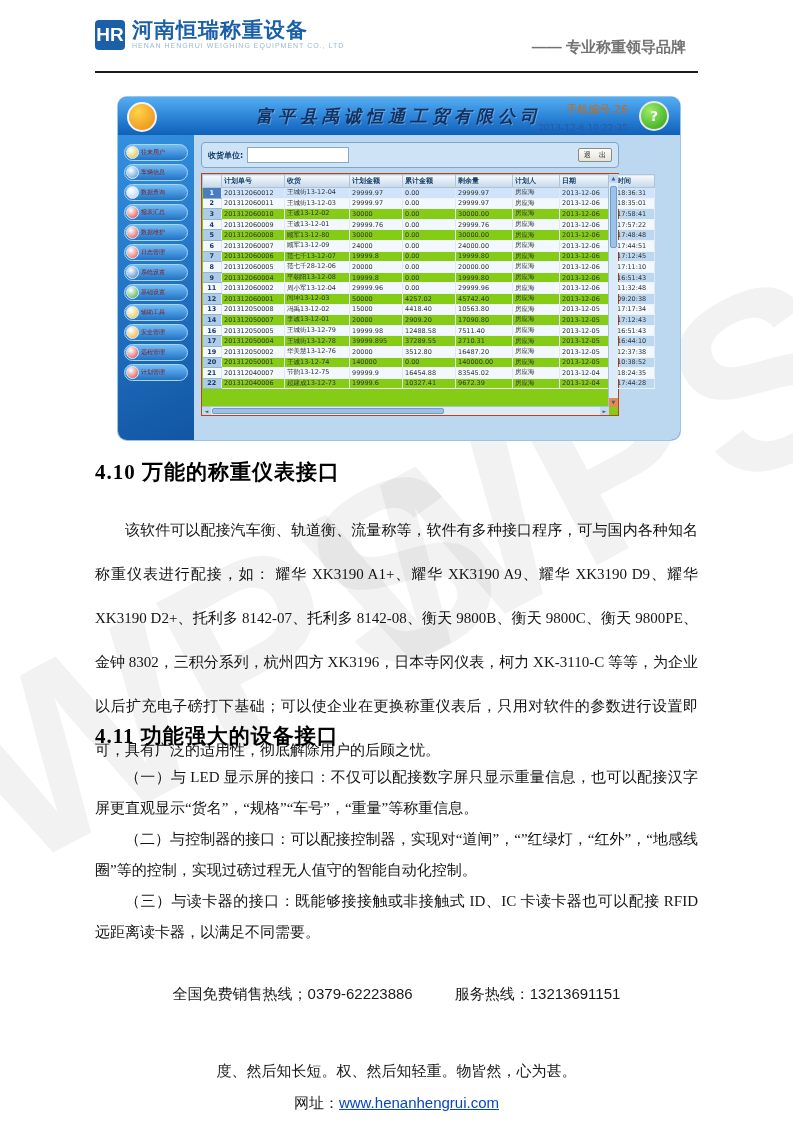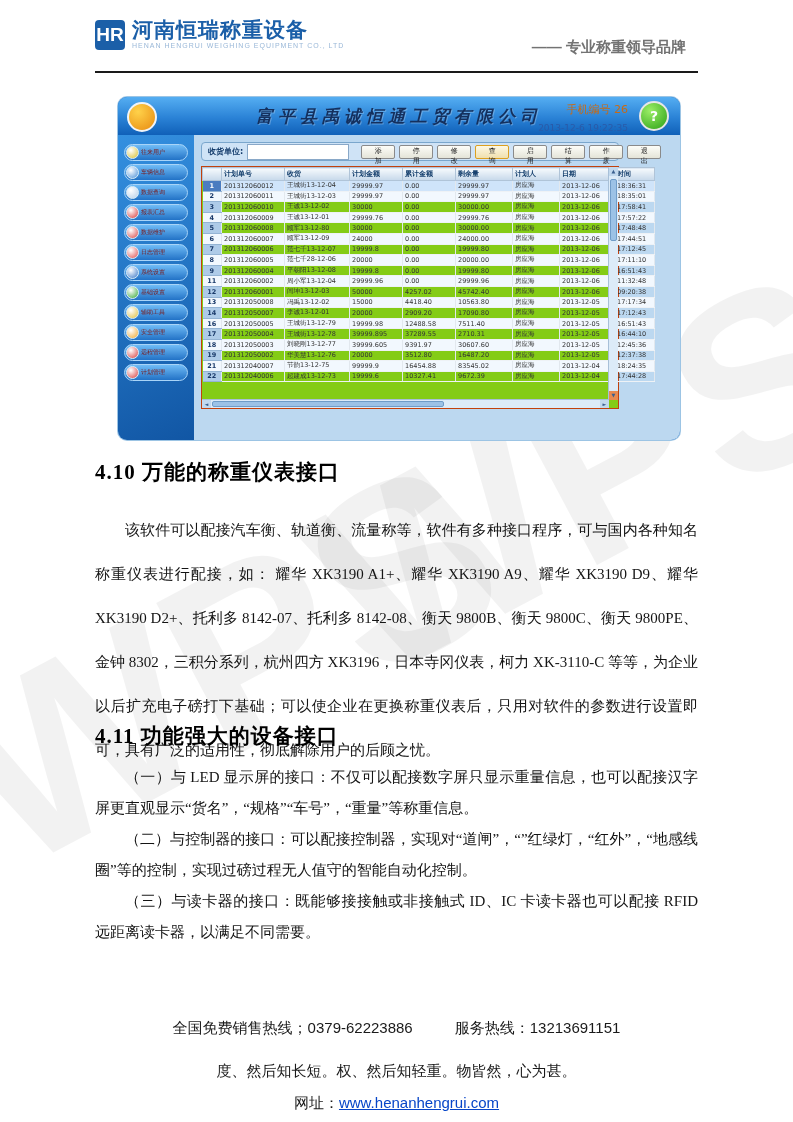--- a/index.html
+++ b/index.html
@@ -42,21 +42,21 @@
   .app-body{display:flex;height:305px;background:#bcd8f0;}
   .app-sidebar{width:76px;background:linear-gradient(155deg,#3490e0,#1156a4);padding-top:9px;
                border-radius:0 0 0 8px;flex-shrink:0;}
   .side-item{width:64px;height:17px;margin:0 auto 3px auto;border-radius:9px;cursor:pointer;
              background:linear-gradient(#70bcf6,#2272c6);border:1px solid #a8d4f8;
              display:flex;align-items:center;gap:2px;box-sizing:border-box;}
   .side-icon{width:13px;height:13px;border-radius:50%;border:1px solid #dceef8;flex-shrink:0;
              background:radial-gradient(circle at 35% 30%,#fff,var(--c));margin-left:1px;box-sizing:border-box;}
   .side-label{font-size:6px;color:#7a1515;white-space:nowrap;}
   .app-main{flex:1;padding:7px 0 0 7px;position:relative;}
-  .form-bar{width:418px;height:19px;background:#cfe3f6;border:1px solid #7aa6cc;border-radius:4px;
+  .form-bar{width:418px;height:26px;background:#cfe3f6;border:1px solid #7aa6cc;border-radius:4px;
             display:flex;align-items:center;padding:0 6px;gap:4px;box-sizing:border-box;margin-bottom:5px;}
   .form-label{font-size:8px;color:#123a6a;font-weight:bold;white-space:nowrap;}
   .form-input{width:96px;height:12px;background:#fff;border:1px solid #89a8c8;margin-right:8px;}
   .tb-btn{height:14px;min-width:34px;font-size:7px;letter-spacing:3px;padding:0 2px 0 5px;
           background:linear-gradient(#fdfdf8,#e4e4d8);border:1px solid #8a8a8a;border-radius:2px;
           color:#222;font-family:"DejaVu Sans",sans-serif;cursor:pointer;}
   .tb-btn.active{border:1px solid #dca020;background:linear-gradient(#fdf8e4,#f0e0ae);}
   .exit-btn{margin-left:auto;}
   .table-area{position:relative;width:418px;height:243px;border:1px solid #c2410c;background:#84cc16;box-sizing:border-box;}
   table{border-collapse:collapse;table-layout:fixed;width:407px;}
@@ -85,21 +85,21 @@
   .h410{top:458px;} .h411{top:722px;}
   .body-p{position:absolute;left:95px;width:603px;margin:0;font-size:15px;text-align:justify;
           text-indent:2em;color:#141414;}
   .p410{top:508px;line-height:44px;}
   .p411a{top:762px;line-height:31px;}
   .p411b{top:824px;line-height:31px;}
   .p411c{top:886px;line-height:31px;}
   
   .footer-line{position:absolute;left:0;width:793px;text-align:center;font-family:"Liberation Sans",sans-serif;
                font-size:15px;color:#1a1a1a;}
-  .f1{top:1019px;} .f2{top:1062px;} .f3{top:1094px;}
+  .f1{top:985px;} .f2{top:1062px;} .f3{top:1094px;}
   .f-gap{display:inline-block;width:42px;}
   .web-link{color:#0645c8;text-decoration:underline;}
 </style>
 </head>
 <body>
 
 <div class="page">
 
   <div class="watermark wm1">WPS</div>
   <div class="watermark wm2">WPS</div>
@@ -176,29 +176,20 @@
             </div>
             <div class="side-item">
               <span class="side-icon" style="--c: #d84040;"></span>
               <span class="side-label">计划管理</span>
             </div>
           </aside>
         <div class="app-main">
           <div class="form-bar">
             <span class="form-label">收货单位:</span>
             <input class="form-input" value="" style="">
-            <span style="display:flex;gap:4px;" id="toolbarBtns">
-                <button class="tb-btn">添 加</button>
-                <button class="tb-btn">停 用</button>
-                <button class="tb-btn">修 改</button>
-                <button class="tb-btn active">查 询</button>
-                <button class="tb-btn">启 用</button>
-                <button class="tb-btn">结 算</button>
-                <button class="tb-btn">作 废</button>
-              </span>
             <button class="tb-btn exit-btn">退 出</button>
           </div>
           <div class="table-area">
             <table>
               <thead>
                   <tr id="headRow">
                     <th></th>
                     <th>计划单号</th>
                     <th>收货</th>
                     <th>计划金额</th>
@@ -369,40 +360,40 @@
                     <td>201312050004</td>
                     <td>王城街13-12-78</td>
                     <td>39999.895</td>
                     <td>37289.55</td>
                     <td>2710.31</td>
                     <td>房应海</td>
                     <td>2013-12-05</td>
                     <td>16:44:10</td>
                   </tr>
                   <tr>
-                    <td class="num">18</td>
-                    <td>201312050003</td>
-                    <td>刘晓刚13-12-77</td>
-                    <td>39999.605</td>
-                    <td>9391.97</td>
-                    <td>30607.60</td>
-                    <td>房应海</td>
-                    <td>2013-12-05</td>
-                    <td>12:45:36</td>
-                  </tr>
-                  <tr>
                     <td class="num">19</td>
                     <td>201312050002</td>
                     <td>华美慧13-12-76</td>
                     <td>20000</td>
                     <td>3512.80</td>
                     <td>16487.20</td>
                     <td>房应海</td>
                     <td>2013-12-05</td>
                     <td>12:37:38</td>
+                  </tr>
+                  <tr>
+                    <td class="num">20</td>
+                    <td>201312050001</td>
+                    <td>王诚13-12-74</td>
+                    <td>140000</td>
+                    <td>0.00</td>
+                    <td>140000.00</td>
+                    <td>房应海</td>
+                    <td>2013-12-05</td>
+                    <td>10:38:52</td>
                   </tr>
                   <tr>
                     <td class="num">21</td>
                     <td>201312040007</td>
                     <td>节韵13-12-75</td>
                     <td>99999.9</td>
                     <td>16454.88</td>
                     <td>83545.02</td>
                     <td>房应海</td>
                     <td>2013-12-04</td>

